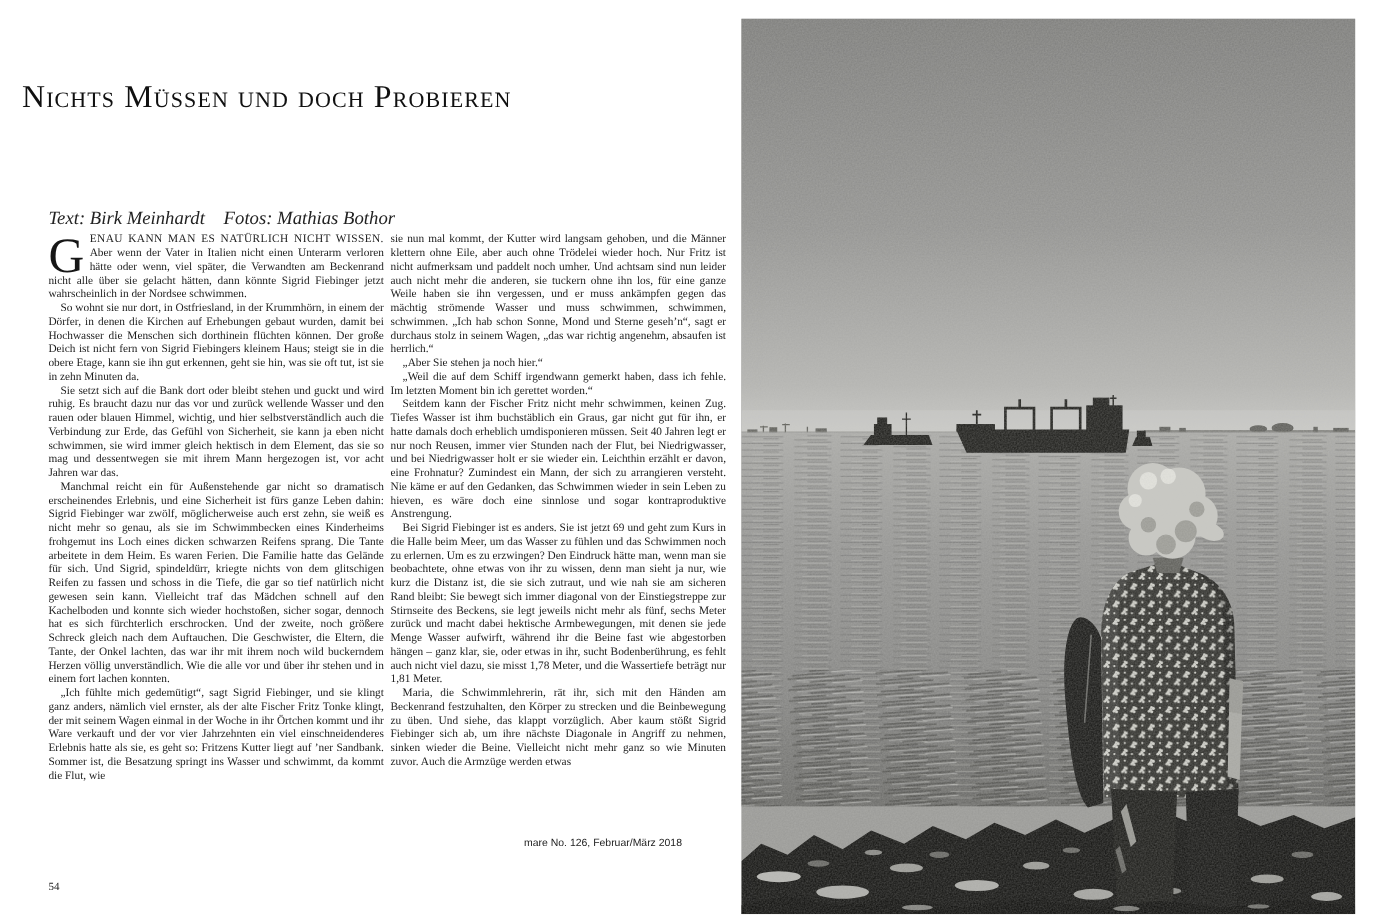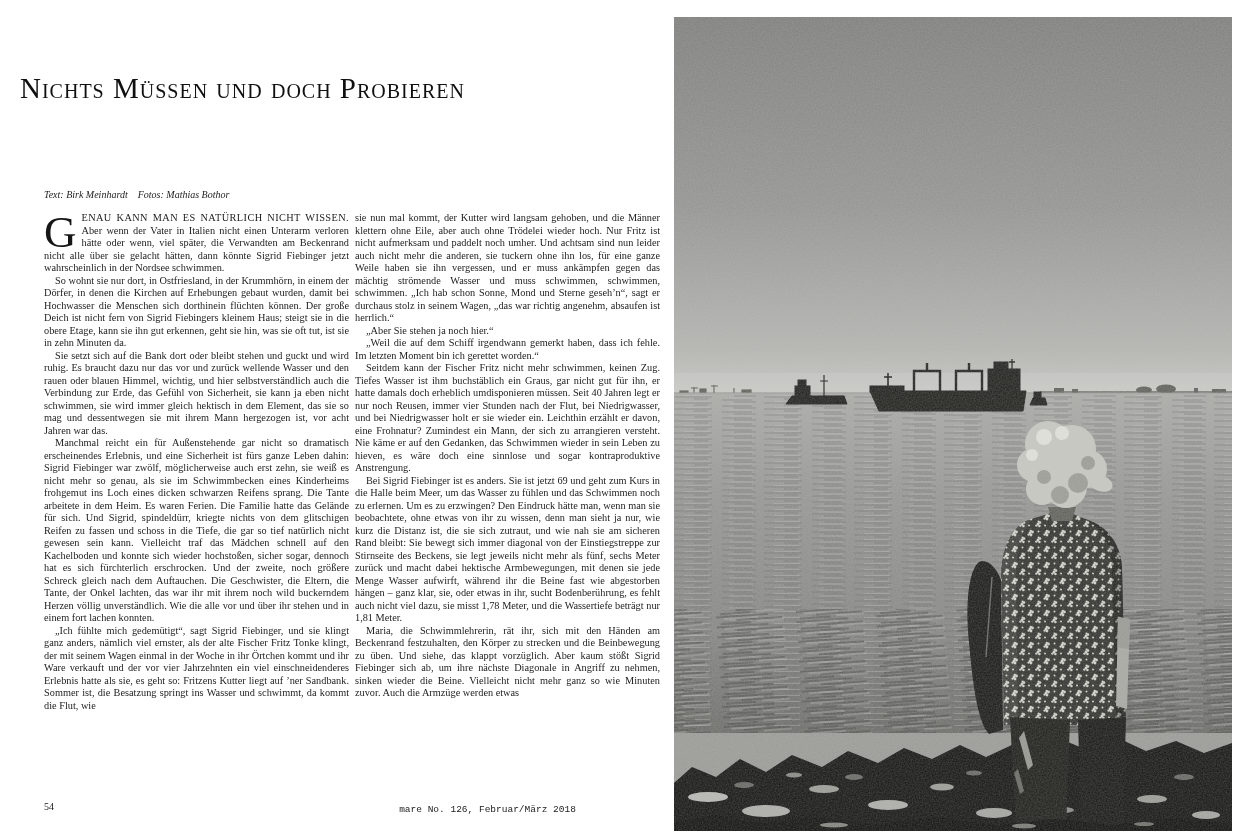--- a/index.html
+++ b/index.html
@@ -20,21 +20,21 @@
     font-family:"Liberation Serif",serif;font-weight:400;font-size:29px;
     font-variant:small-caps;letter-spacing:1px;color:#101010;white-space:nowrap;
   }
   .subtitle{
     position:absolute;top:113px;left:30px;width:630px;margin:0;text-align:center;
     font-family:"Liberation Sans",sans-serif;font-weight:700;font-size:12.4px;
     line-height:16.5px;color:#000;white-space:pre-line;
   }
   .byline{
     position:absolute;top:189px;left:44px;margin:0;
-    font-family:"Liberation Serif",serif;font-style:italic;font-size:10px;
+    font-family:"Liberation Serif",serif;font-style:italic;font-size:17px;
     color:#222;white-space:pre;
   }
   
   .col{
     position:absolute;top:212px;width:305px;
     font-size:10.3px;line-height:12.5px;text-align:justify;color:#1c1c1c;
     hyphens:auto;-webkit-hyphens:auto;
   }
   .col1{left:44px;}
   .col2{left:355px;}
@@ -54,22 +54,22 @@
   .caption{
     position:absolute;left:44px;top:752px;width:300px;
     font-family:"Liberation Sans",sans-serif;font-weight:700;font-size:11px;
     line-height:13.8px;color:#000;white-space:pre-line;text-align:left;
   }
   .pagenum{
     position:absolute;left:44px;top:801px;
     font-family:"Liberation Serif",serif;font-size:10px;color:#222;
   }
   .issue{
-    position:absolute;left:355px;top:804px;width:265px;text-align:center;
-    font-family:Liberation Mono, monospace;font-size:9.5px;color:#222;
+    position:absolute;left:355px;top:761px;width:265px;text-align:right;
+    font-family:Liberation Sans, sans-serif;font-size:9.5px;color:#222;
   }
   
   .photo{
     position:absolute;left:674px;top:17px;width:558px;height:814px;margin:0;
     background:#9a9a97;
   }
   .photo svg{display:block;}
 </style>
 </head>
 <body>

